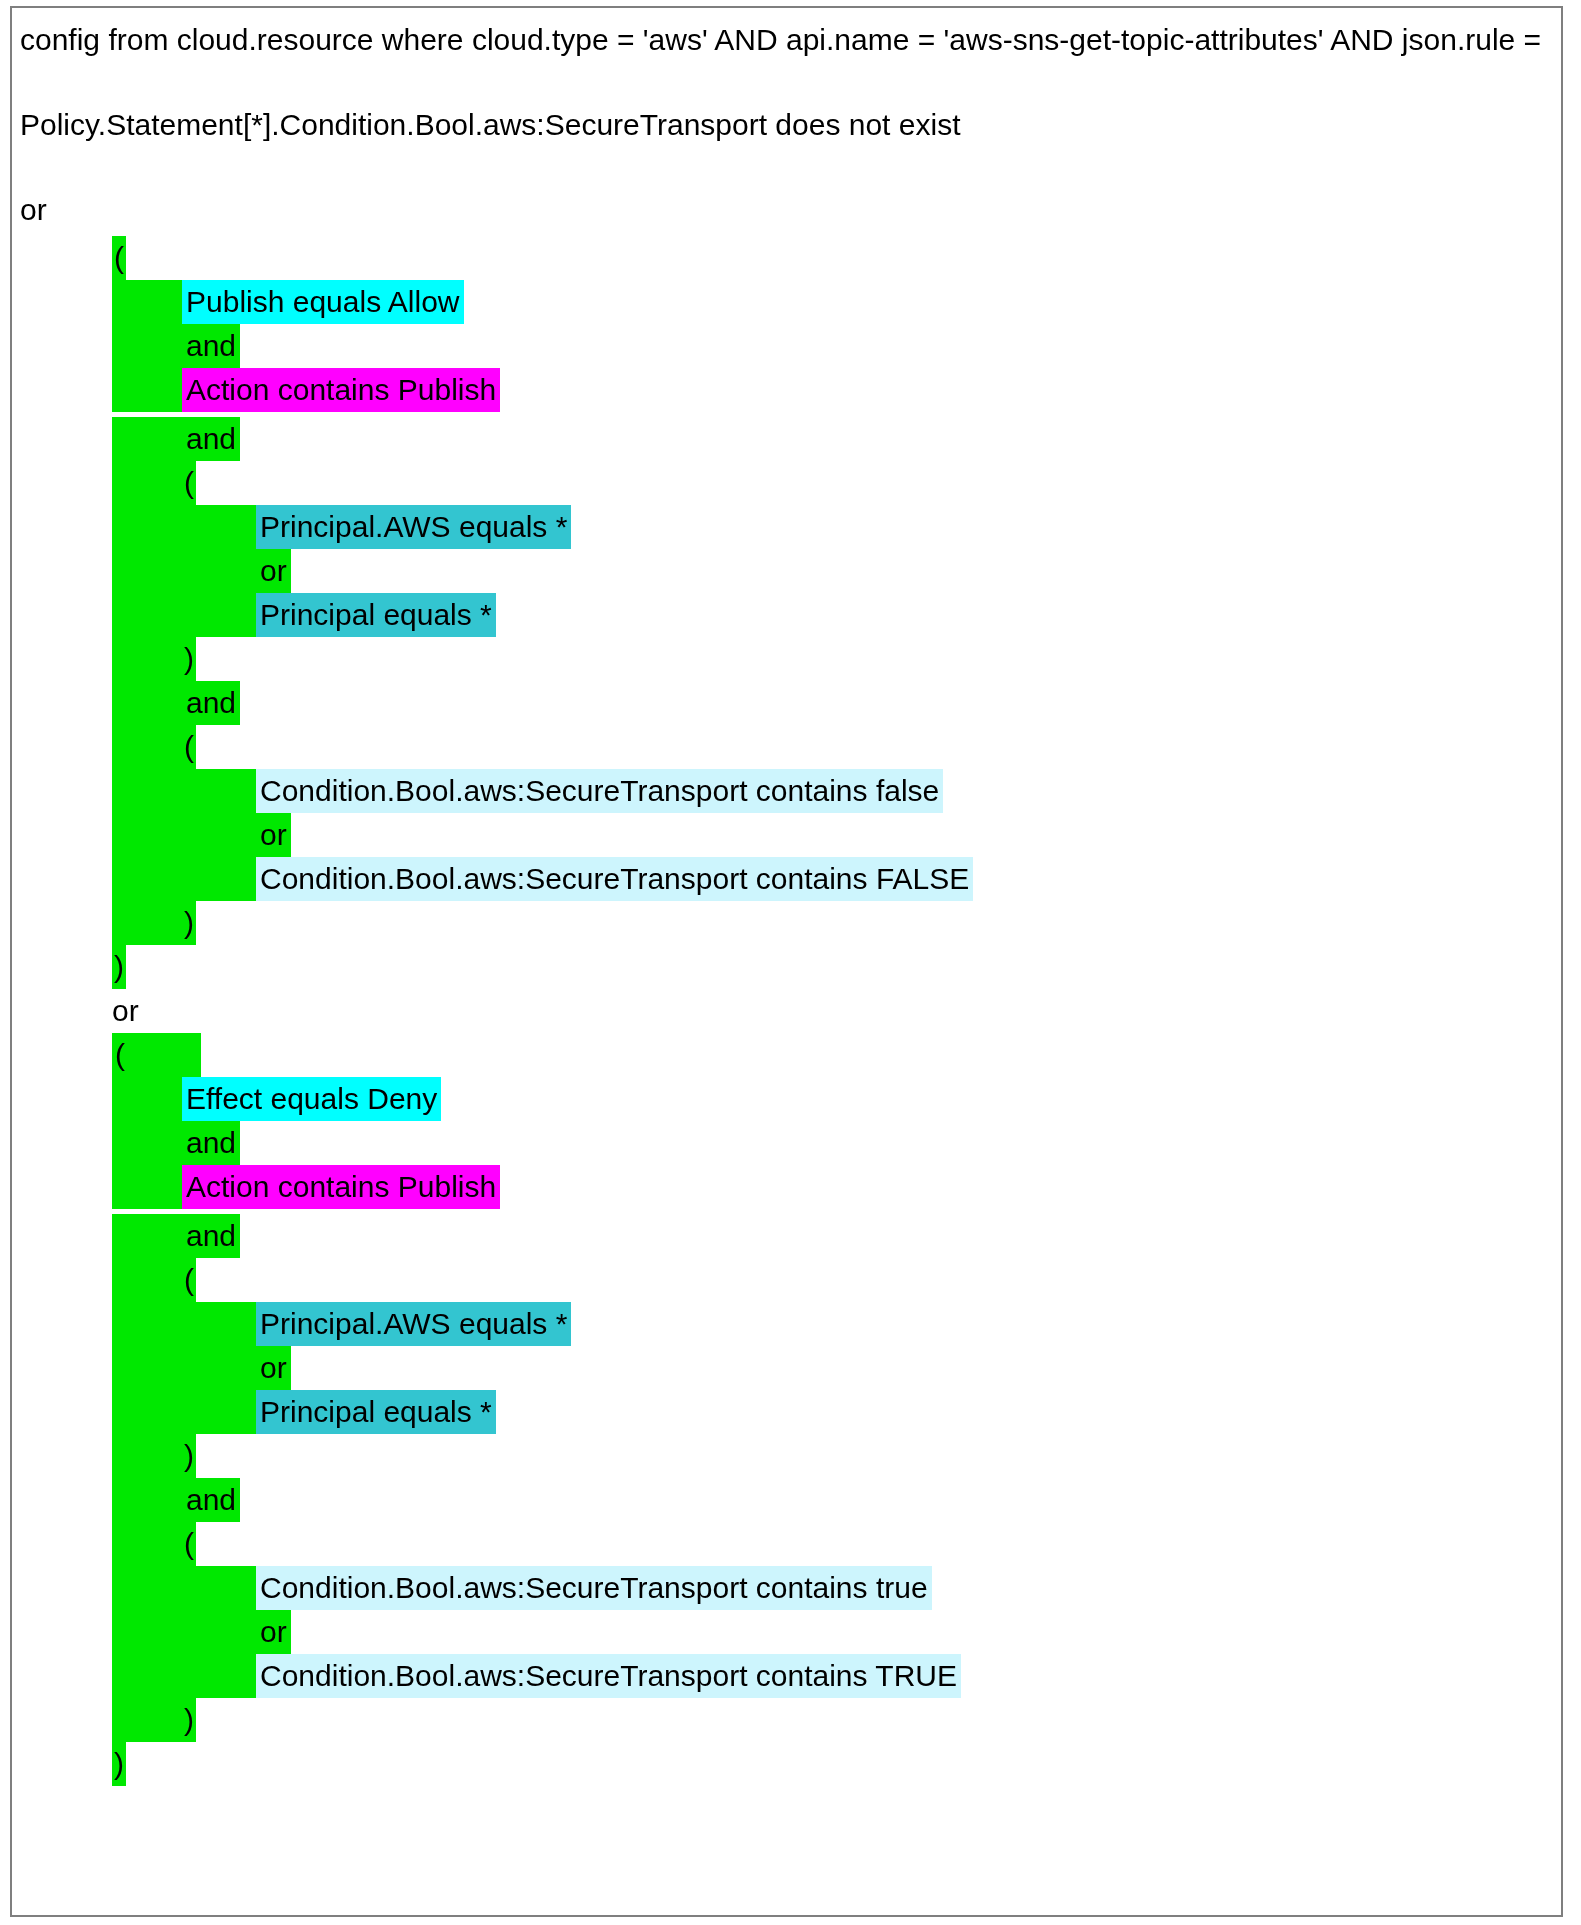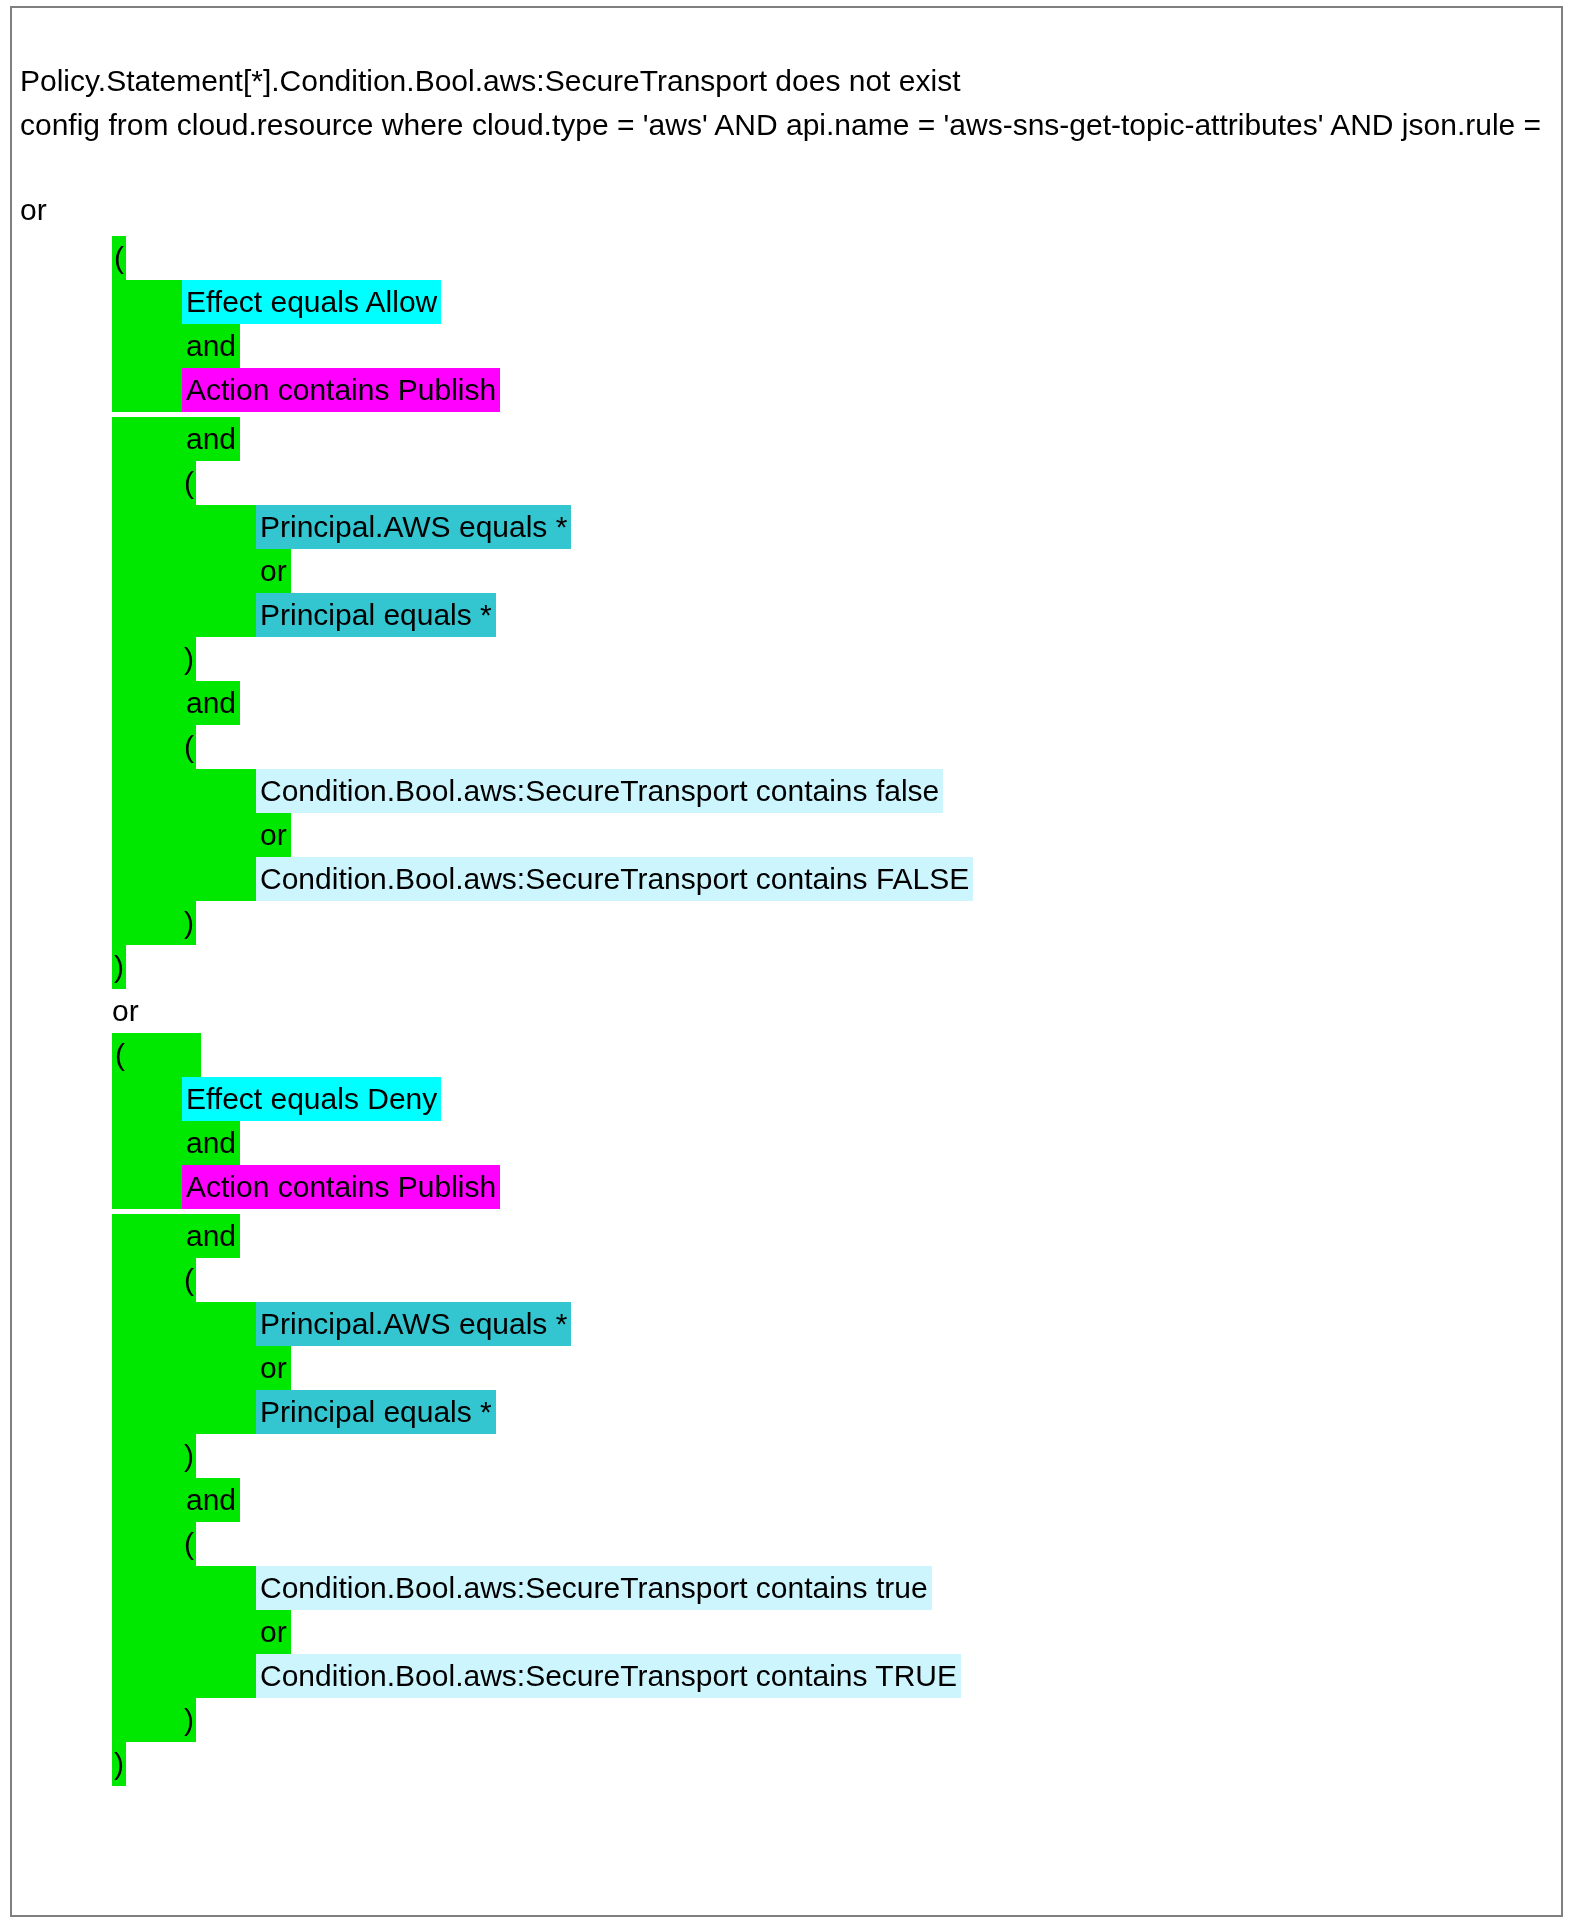--- a/index.html
+++ b/index.html
@@ -25,31 +25,31 @@
   .ind.l3{width:144px;}
   .cell{flex:0 0 auto;padding:0 4px;white-space:pre;}
   .cell.bracket{padding:0 2px;}
   .cell.wideopen{min-width:84px;padding-left:3px;}
   .cell.plain{padding:0;background:transparent;}
 </style>
 </head>
 <body>
 
 <div class="frame">
+  <div class="line">config from cloud.resource where cloud.type = 'aws' AND api.name = 'aws-sns-get-topic-attributes' AND json.rule =</div>
   <div class="line sp"><span class="hl-yellow">Policy.Statement[*].Condition.Bool.aws:SecureTransport does not exist</span></div>
-  <div class="line">config from cloud.resource where cloud.type = 'aws' AND api.name = 'aws-sns-get-topic-attributes' AND json.rule =</div>
   <div class="line sp">or</div>
 
   <div id="tree">
       <div class="row">
         <span class="cell bracket" style="background: rgb(0, 232, 0);">(</span>
       </div>
       <div class="row">
         <div class="ind l2" style="background: rgb(0, 232, 0);"></div>
-        <span class="cell" style="background: rgb(0, 255, 255);">Effect equals Allow</span>
+        <span class="cell" style="background: rgb(0, 255, 255);">Publish equals Allow</span>
       </div>
       <div class="row">
         <div class="ind l2" style="background: rgb(0, 232, 0);"></div>
         <span class="cell" style="background: rgb(0, 232, 0);">and</span>
       </div>
       <div class="row">
         <div class="ind l2" style="background: rgb(0, 232, 0);"></div>
         <span class="cell" style="background: rgb(255, 0, 255);">Action contains Publish</span>
       </div>
       <div class="row gap">

